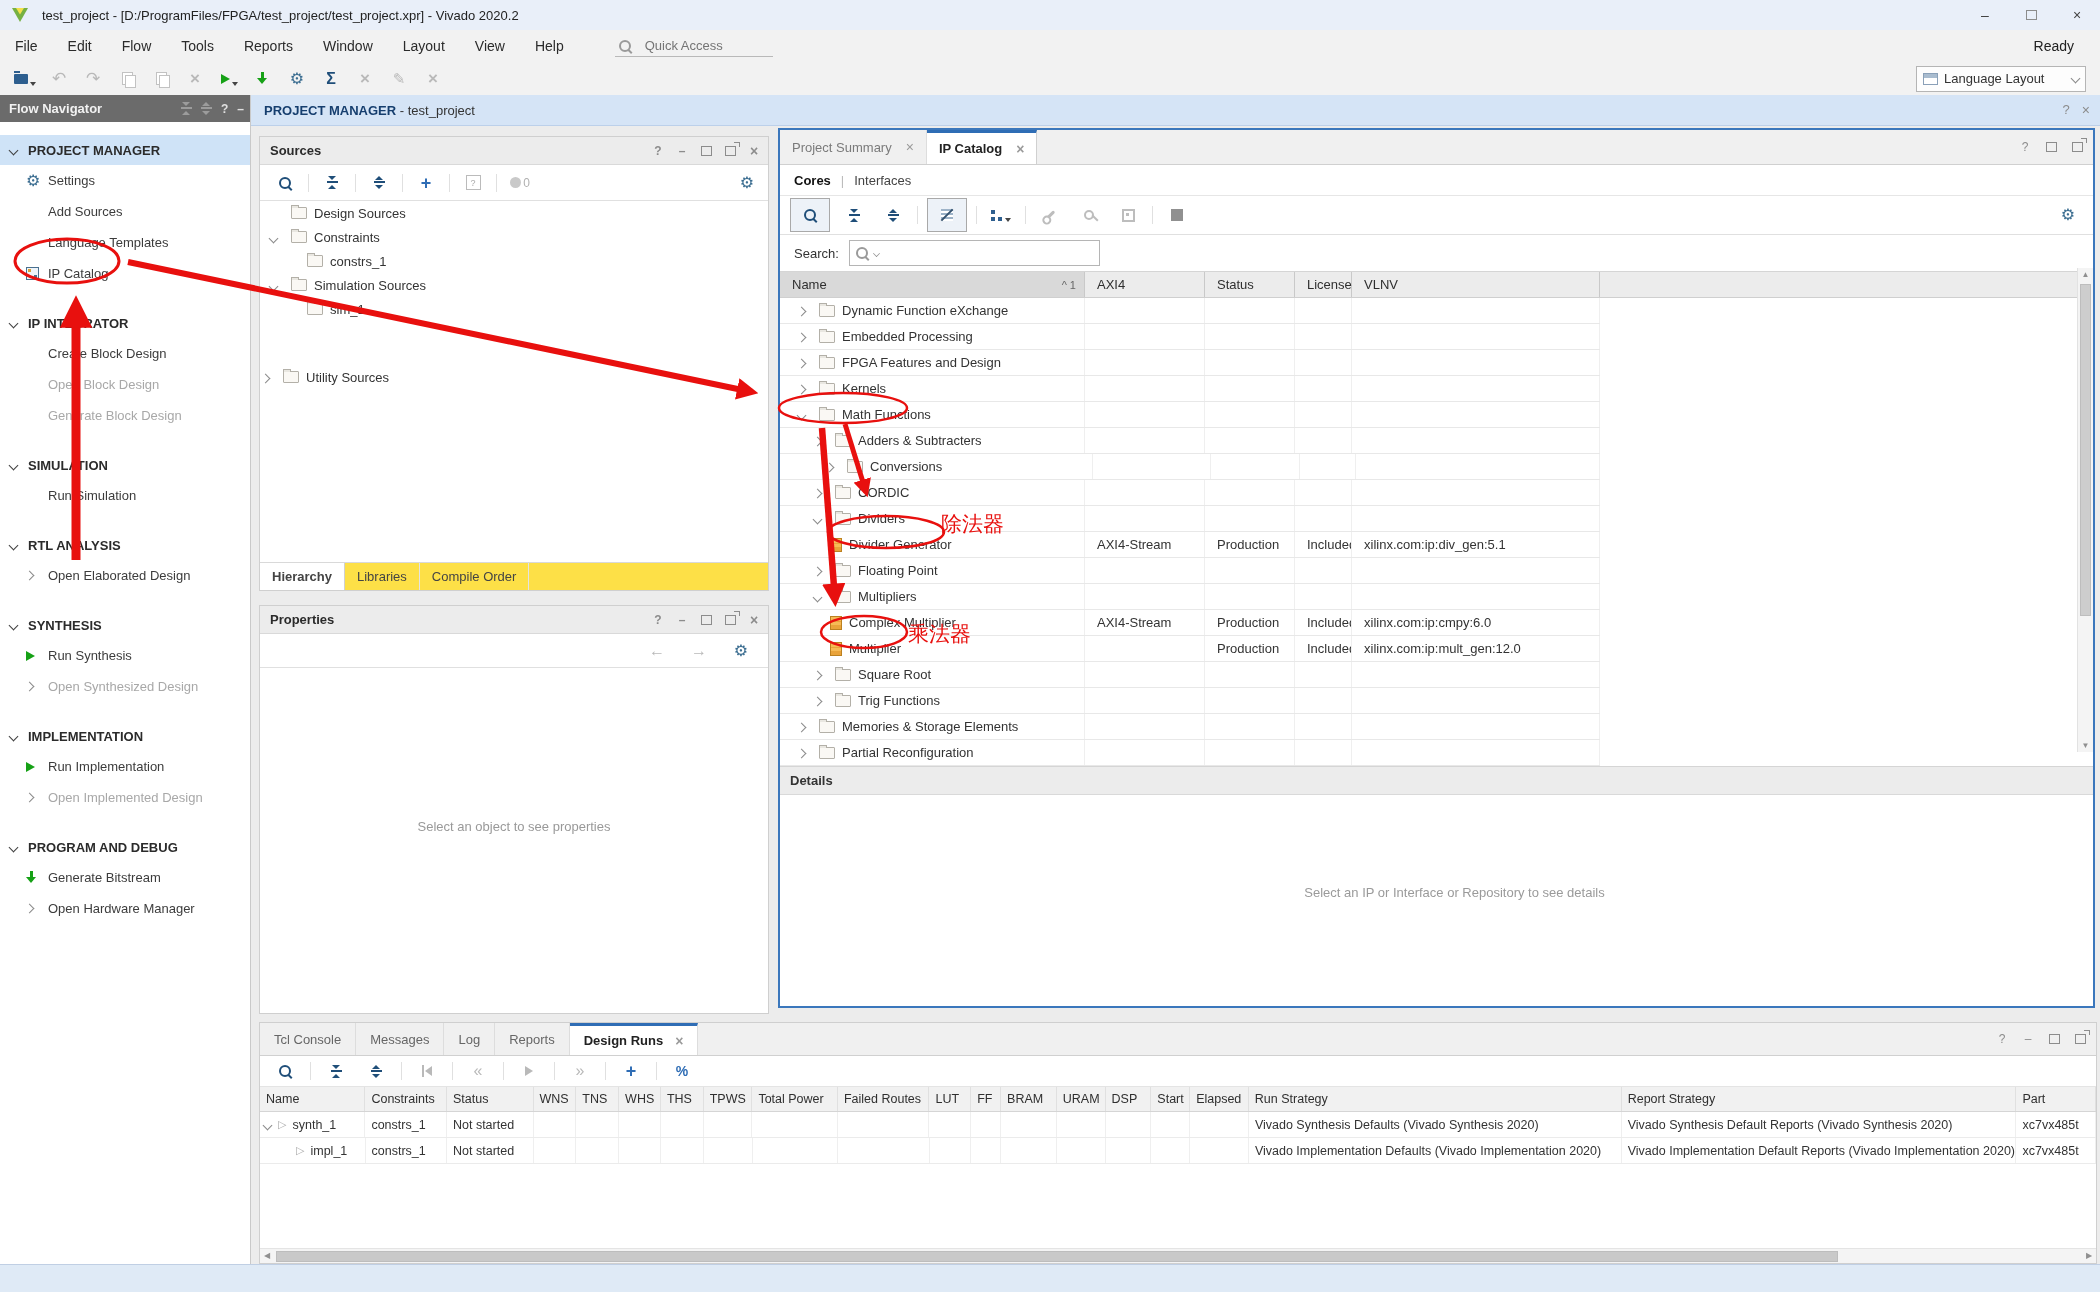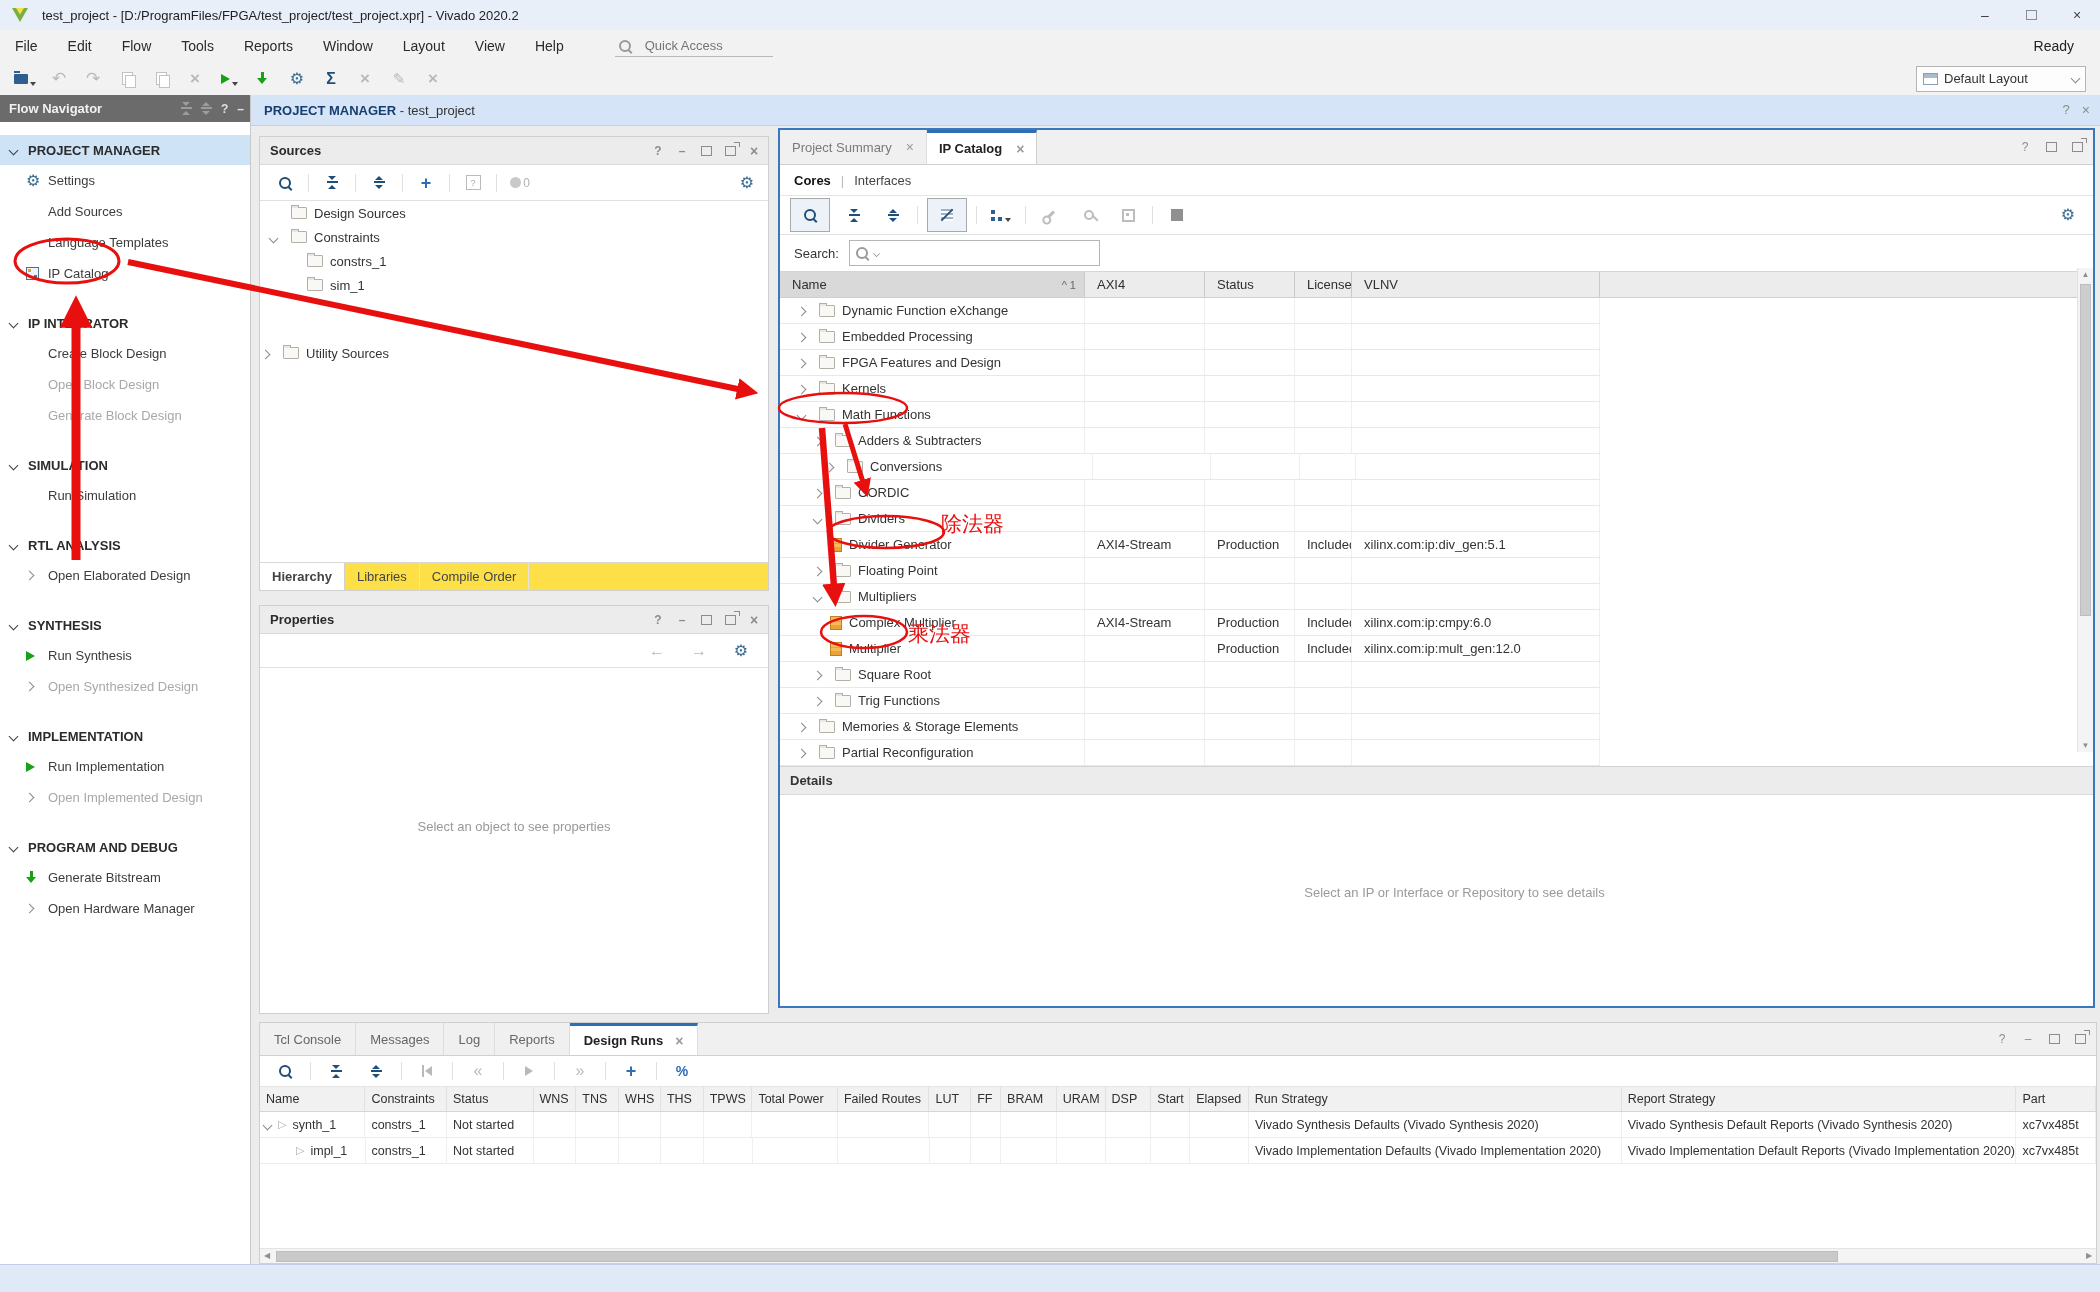--- a/index.html
+++ b/index.html
@@ -262,21 +262,21 @@
         </span>
         <span class="tb-btn">
           <span class="gg">✎</span>
         </span>
         <span class="tb-btn">
           <span class="gg x">×</span>
         </span>
       </span>
     <span class="layout-select">
       <span class="i-layout"></span>
-      <span>Default Layout</span>
+      <span>Language Layout</span>
       <span class="caret chev d"></span>
     </span>
   </div>
 
   <div class="flownav">
     <div class="fn-head">
       <span>Flow Navigator</span>
       <span class="fn-head-icons">
         <span class="i-col" style="filter:grayscale(1) brightness(2.2);"></span>
         <span class="i-exp" style="filter:grayscale(1) brightness(2.2);"></span>
@@ -476,20 +476,25 @@
             <span>Design Sources</span>
           </div>
           <div class="src-row" style="padding-left: 10px;">
             <span class="fnspacer"><span class="chev d"></span></span>
             <span class="i-folder"></span>
             <span>Constraints</span>
           </div>
           <div class="src-row" style="padding-left: 47px;">
             <span class="i-folder"></span>
             <span>constrs_1</span>
+          </div>
+          <div class="src-row" style="padding-left: 10px;">
+            <span class="fnspacer"><span class="chev d"></span></span>
+            <span class="i-folder"></span>
+            <span>Simulation Sources</span>
           </div>
           <div class="src-row" style="padding-left: 47px;">
             <span class="i-folder"></span>
             <span>sim_1</span>
           </div>
           <div class="src-row" style="padding-left: 2px; margin-top: 44px;">
             <span class="fnspacer"><span class="chev r"></span></span>
             <span class="i-folder"></span>
             <span>Utility Sources</span>
           </div>

